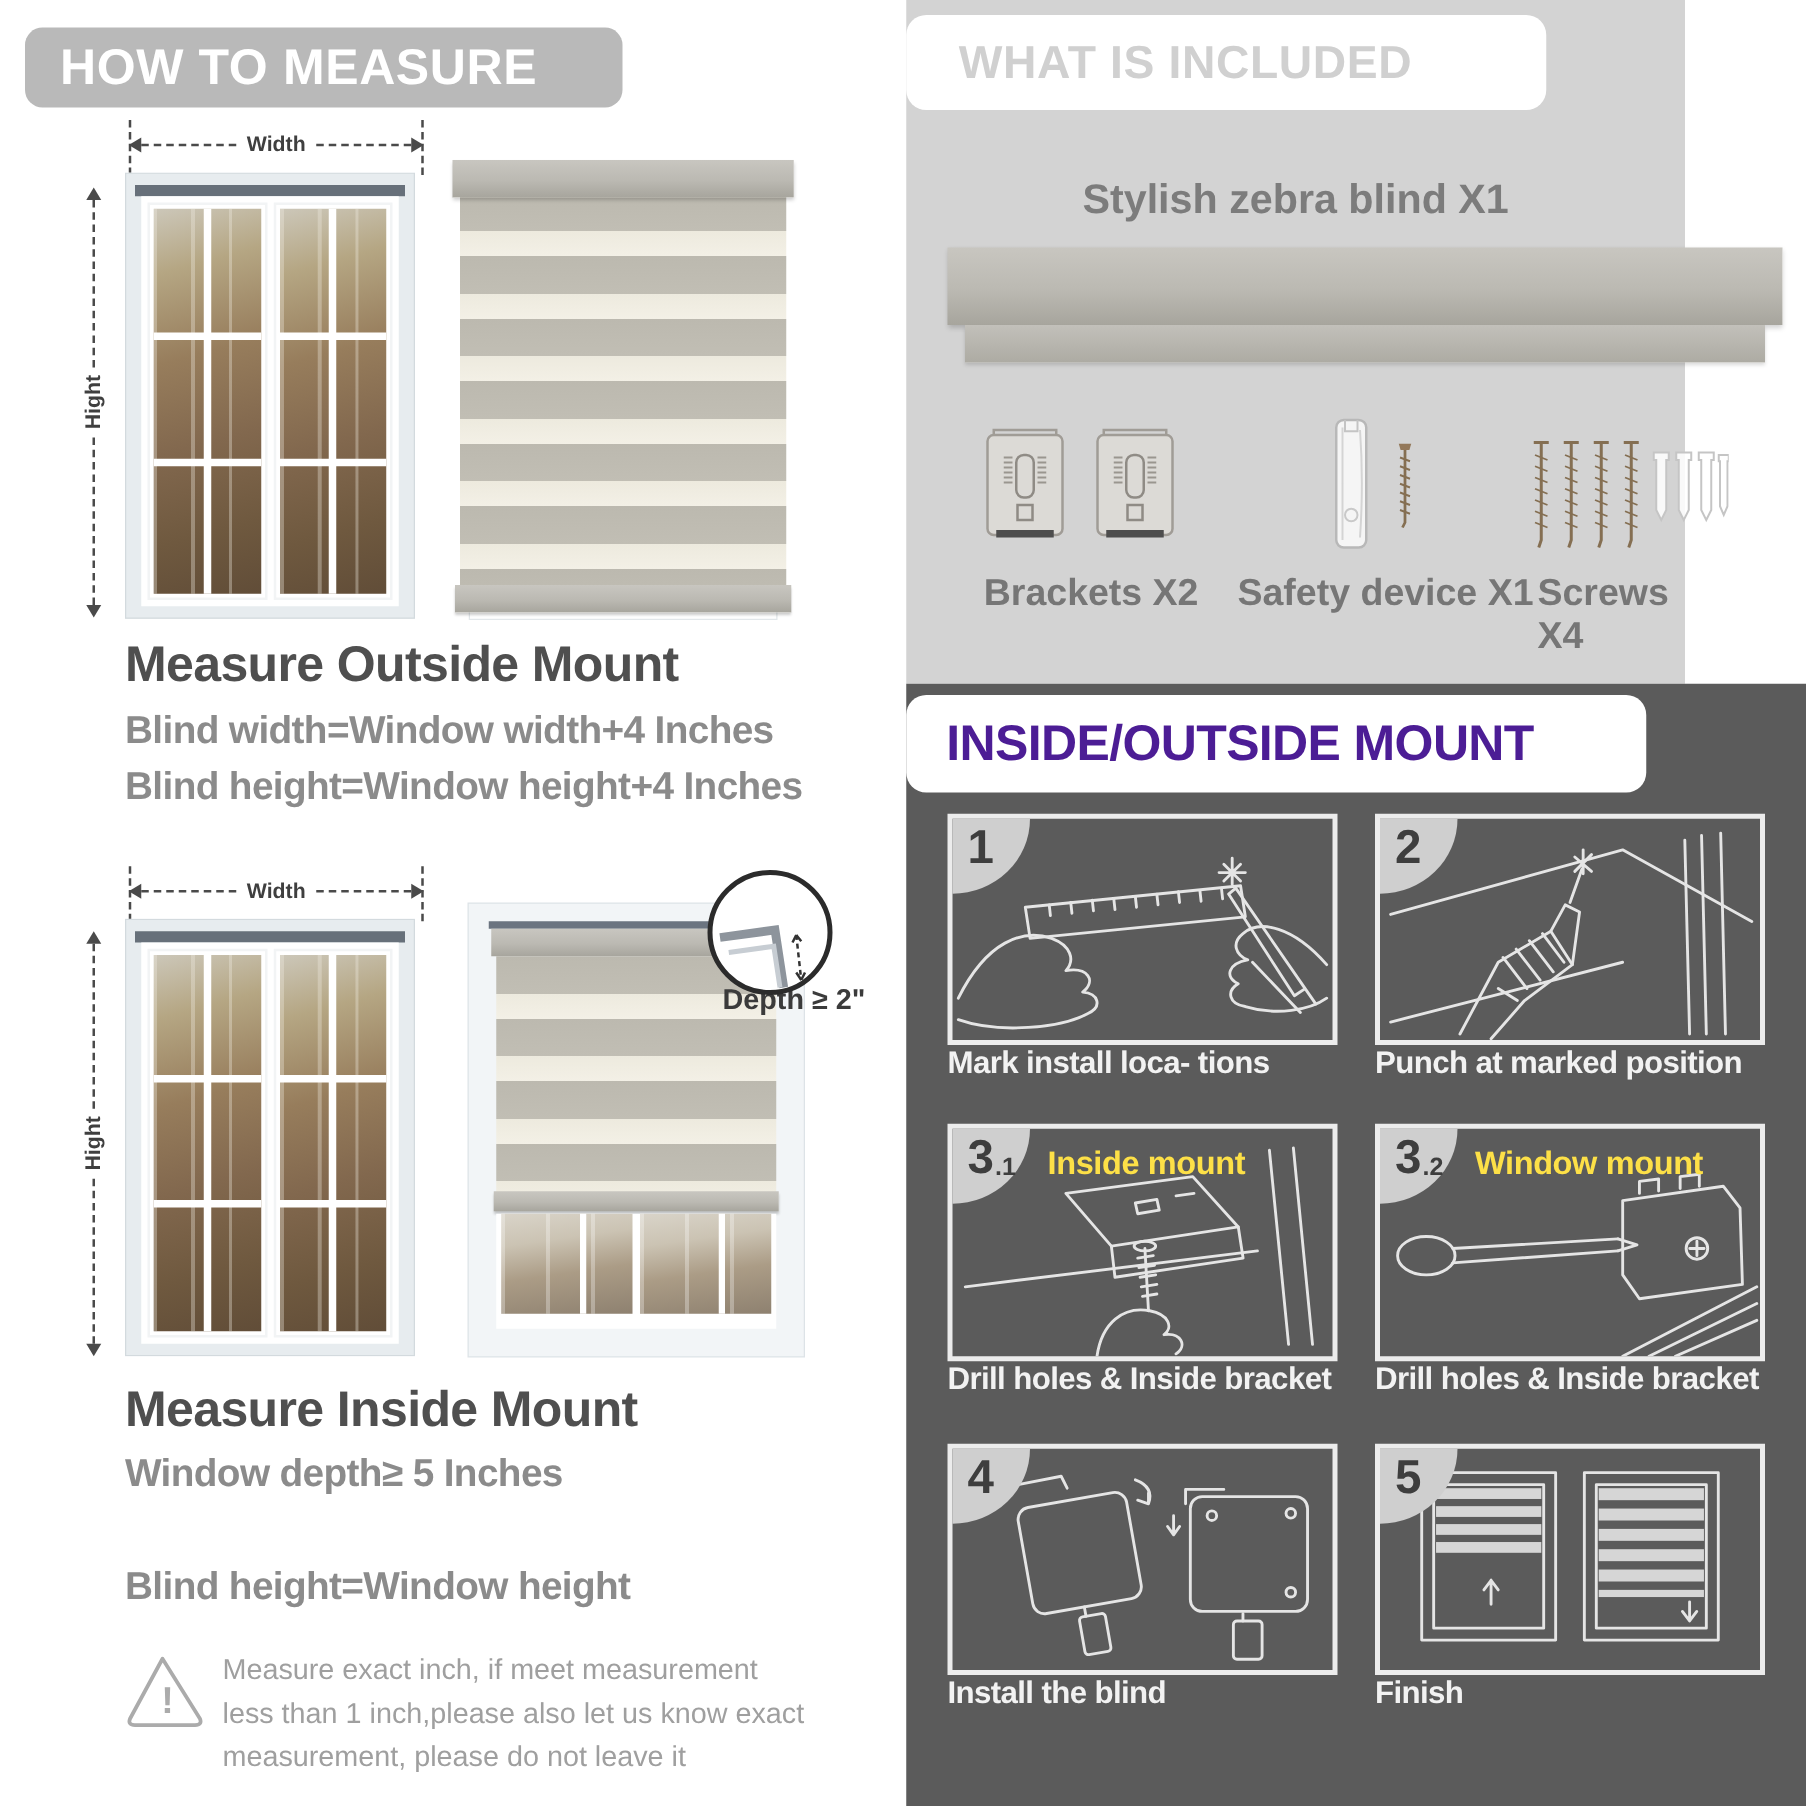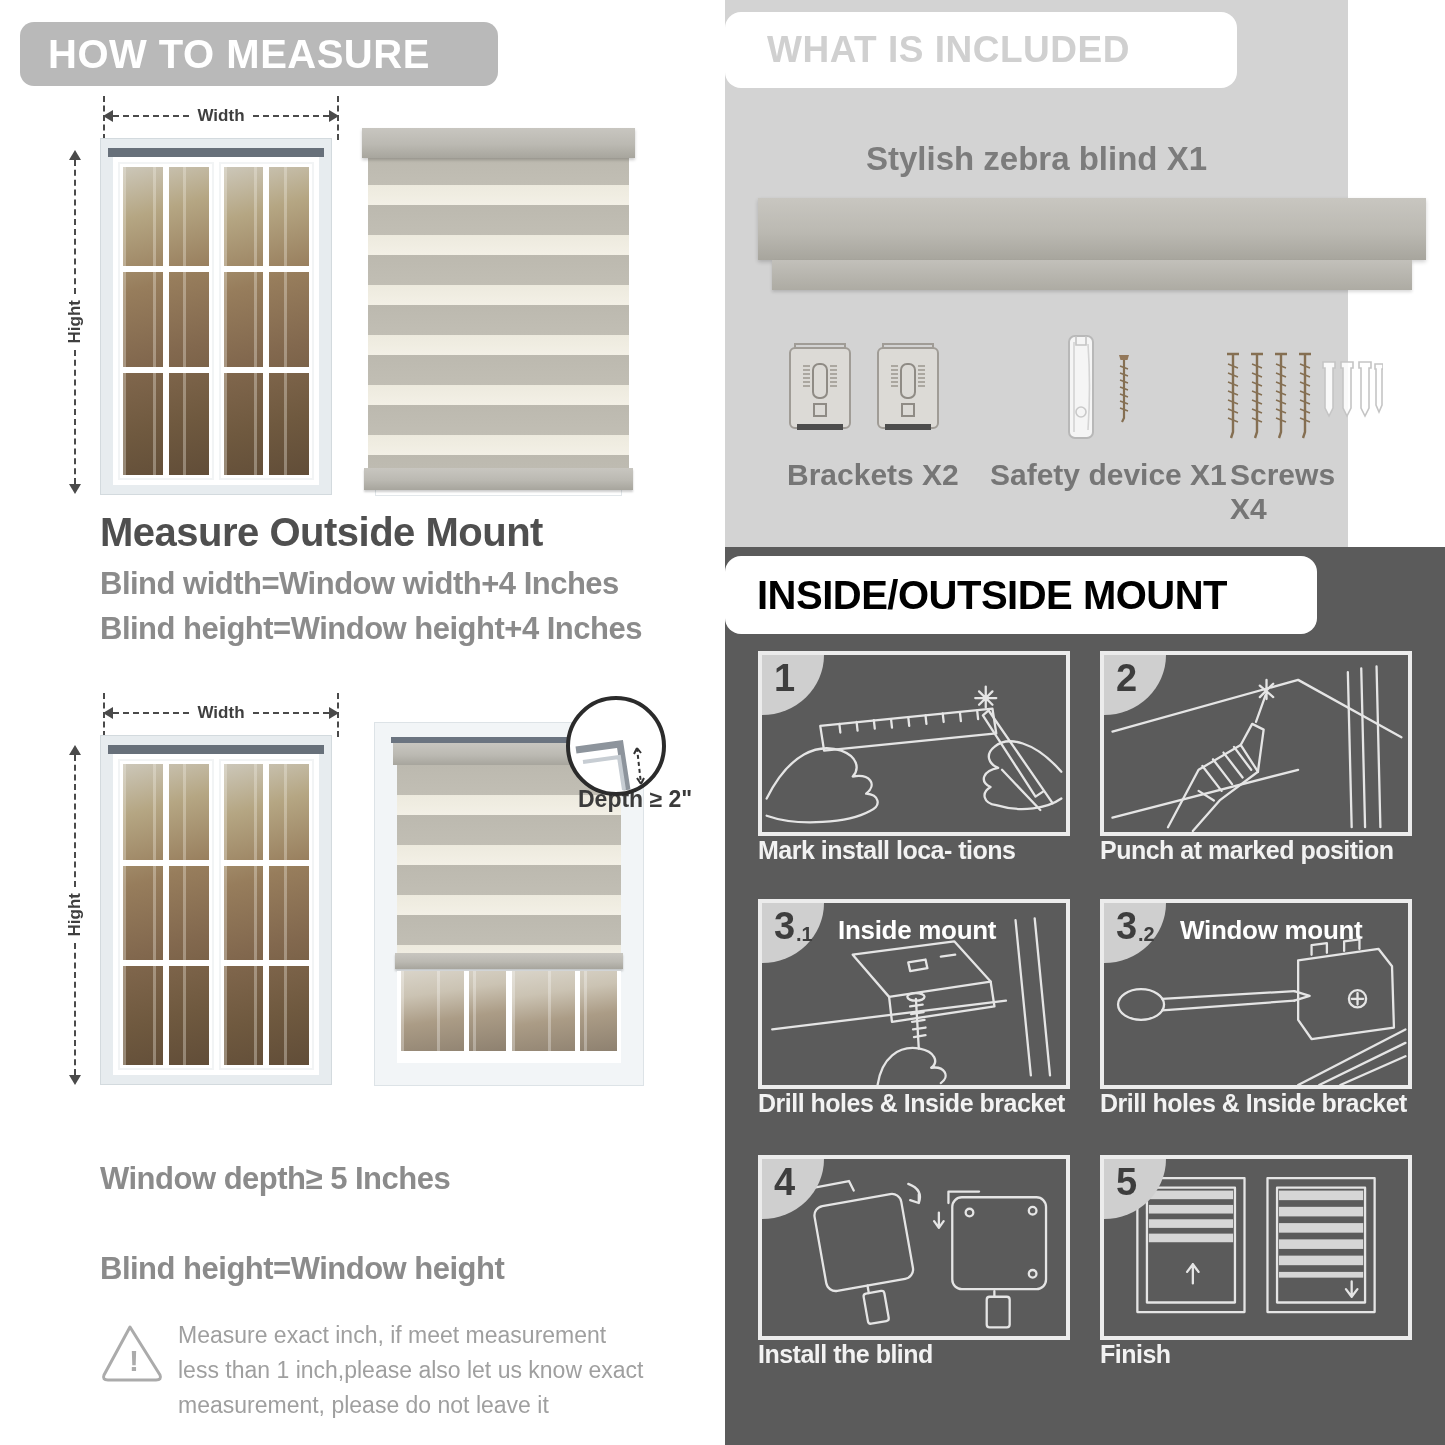--- a/index.html
+++ b/index.html
@@ -55,27 +55,27 @@
   
   .included-section{left:725px;top:0;width:623px;height:547px;background:#d3d3d3;}
   .included-header{position:absolute;left:0;top:12px;width:512px;height:76px;background:#fff;border-radius:16px;
     color:#d0d0d0;font-size:37px;font-weight:bold;line-height:76px;padding-left:42px;box-sizing:border-box;letter-spacing:.5px;}
   .blind-label{position:absolute;left:0;right:0;top:140px;text-align:center;font-size:33px;font-weight:bold;color:#7c7c7c;}
   .part-label{position:absolute;top:458px;font-size:30px;font-weight:bold;color:#767676;}
 
   
   .mount-section{left:725px;top:547px;width:720px;height:898px;background:#5b5b5b;}
   .mount-header{position:absolute;left:0;top:9px;width:592px;height:78px;background:#fff;border-radius:16px;
-    color:#000000;font-size:40px;font-weight:bold;line-height:78px;padding-left:32px;box-sizing:border-box;letter-spacing:-.5px;}
+    color:#4c1d95;font-size:40px;font-weight:bold;line-height:78px;padding-left:32px;box-sizing:border-box;letter-spacing:-.5px;}
   .step{position:absolute;width:312px;}
   .step-box{height:185px;border:4px solid #ececec;position:relative;box-sizing:border-box;}
   .badge{position:absolute;top:0;left:0;width:62px;height:60px;background:#cfcfcf;border-radius:0 0 100% 0;z-index:2;}
   .badge .n{position:absolute;left:12px;top:2px;font-size:38px;font-weight:bold;color:#3e3e3e;}
   .badge .s{position:absolute;left:34px;top:20px;font-size:20px;font-weight:bold;color:#3e3e3e;}
-  .step-title{position:absolute;left:76px;top:12px;font-size:26px;font-weight:bold;color:#ffffff;z-index:2;letter-spacing:-.3px;}
+  .step-title{position:absolute;left:76px;top:12px;font-size:26px;font-weight:bold;color:#fde047;z-index:2;letter-spacing:-.3px;}
   .step-caption{font-size:25px;font-weight:bold;color:#f2f2f2;letter-spacing:-.5px;white-space:nowrap;}
   .art{position:absolute;inset:0;width:100%;height:100%;}
   .art path,.art rect,.art circle,.art ellipse{fill:none;stroke:#e5e5e5;stroke-width:2.4;stroke-linecap:round;stroke-linejoin:round;}
   .art .fill{fill:#d6d6d6;stroke:none;}
 </style>
 </head>
 <body>
 
 <div id="canvas">
 
@@ -193,20 +193,21 @@
   <div class="abs magnifier" style="left:566px;top:696px;width:92px;height:92px;z-index:5;">
     <svg width="92" height="92" viewBox="0 0 92 92">
       <path d="M6,50 L50,44 L57,90" fill="none" stroke="#8d949c" stroke-width="7"></path>
       <path d="M13,62 L49,57 L54,90" fill="none" stroke="#c7cdd3" stroke-width="4"></path>
       <path d="M67,48 L71,84" fill="none" stroke="#333" stroke-width="2" stroke-dasharray="4 3"></path>
       <path d="M67,48 l-3,6 M67,48 l4,5 M71,84 l-4,-6 M71,84 l3,-6" fill="none" stroke="#333" stroke-width="2"></path>
     </svg>
   </div>
   <div class="abs depth-lbl" style="left:578px;top:786px;">Depth ≥ 2"</div>
 
+  <div class="abs section-title" style="left:100px;top:1106px;">Measure Inside Mount</div>
   <div class="abs formula" style="left:100px;top:1161px;">Window depth≥ 5 Inches</div>
   <div class="abs formula" style="left:100px;top:1251px;">Blind height=Window height</div>
 
   <svg class="abs" style="left:100px;top:1322px;" width="66" height="62" viewBox="0 0 66 62">
     <path d="M30,5 L60,53 Q62,58 56,58 L8,58 Q2,58 4,53 Z" fill="none" stroke="#ababab" stroke-width="3" stroke-linejoin="round"></path>
   </svg>
   <div class="abs warn-mark" style="left:129px;top:1344px;">!</div>
   <div class="abs warn-text" style="left:178px;top:1318px;width:470px;">Measure exact inch, if meet measurement less than 1 inch,please also let us know exact measurement, please do not leave it</div>
 
   <div class="abs included-section">

